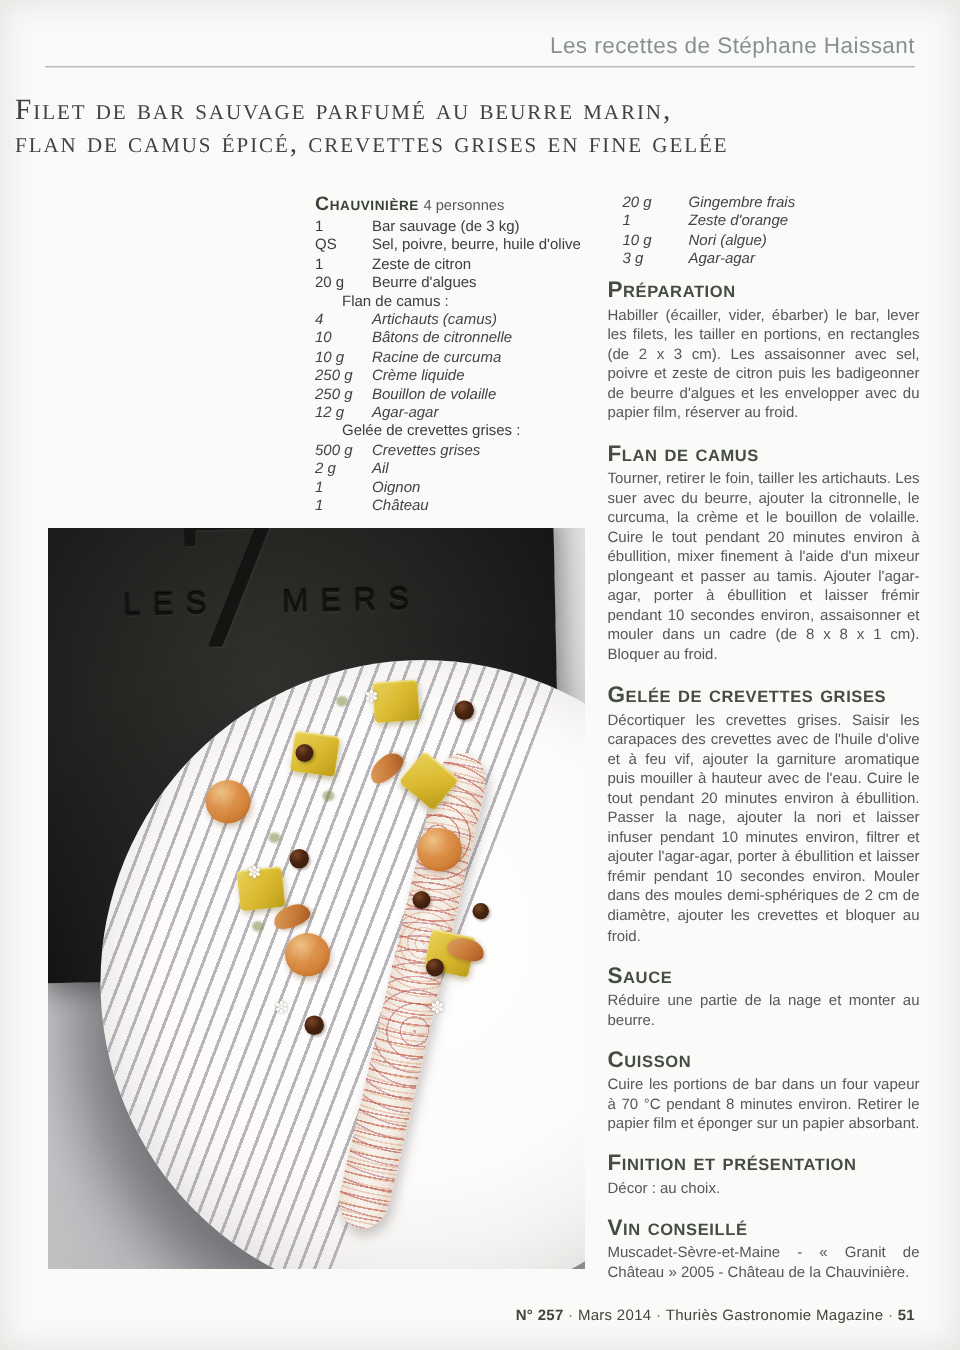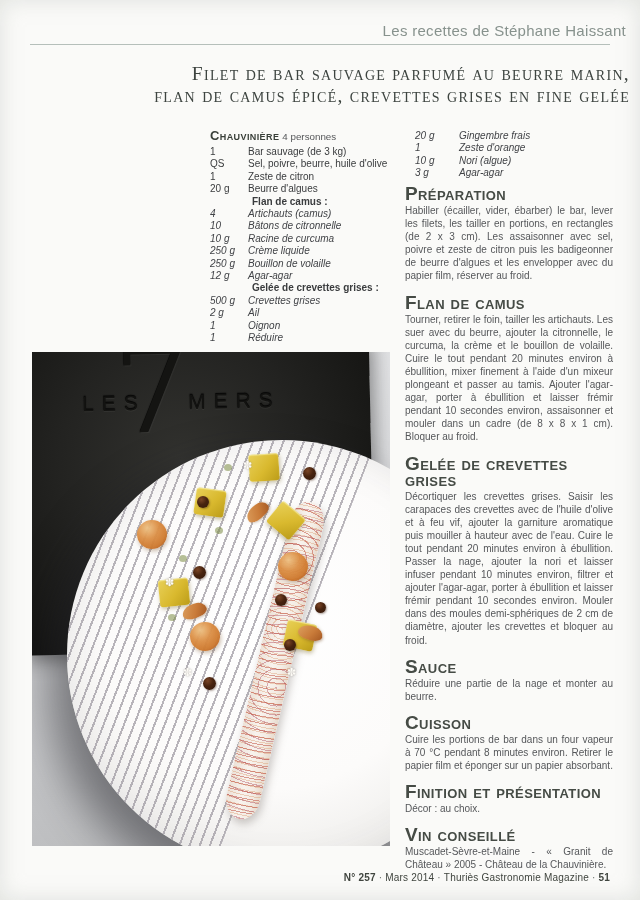--- a/index.html
+++ b/index.html
@@ -11,41 +11,41 @@
   html,body{width:640px;height:900px;}
   body{
     background:#fafaf8;
     font-family:"Liberation Sans",sans-serif;
     color:var(--body);
     position:relative;
     overflow:hidden;
     box-shadow:inset 0 0 22px rgba(175,180,175,.35);
   }
   
-  .mag-header{position:absolute;top:22px;right:14px;font-size:15px;color:var(--muted);letter-spacing:.3px;}
+  .mag-header{position:absolute;top:22px;right:30px;font-size:15px;color:var(--muted);letter-spacing:.3px;}
   .header-rule{position:absolute;top:44px;left:30px;right:30px;height:1px;background:var(--rule);}
   
-  .recipe-title{position:absolute;top:63px;left:10px;right:10px;text-align:right;
+  .recipe-title{position:absolute;top:63px;left:10px;right:10px;text-align:left;
     font-family:"Liberation Serif","DejaVu Serif",serif;font-variant:small-caps;
     font-size:19.5px;line-height:22px;color:var(--title);letter-spacing:1.3px;}
   
   .ingredients{position:absolute;left:210px;top:128px;width:196px;font-size:10px;color:#3a3c3e;}
   .ing-heading{font-size:13px;font-variant:small-caps;font-weight:bold;color:#393f39;letter-spacing:.4px;margin-bottom:3px;}
   .ing-heading .serving{font-variant:normal;font-weight:normal;font-size:9.8px;color:#55575a;letter-spacing:0;margin-left:3px;margin-top:39px;}
   .ing-row{display:flex;line-height:12.4px;white-space:nowrap;}
   .ing-row .qty{width:38px;flex:none;}
   .ing-row .nm{flex:1;font-weight:normal;}
   .ing-row.it .qty,.ing-row.it .nm{font-style:italic;font-weight:normal;color:#414347;}
-  .ing-group-title{font-weight:bold;line-height:12.4px;margin-left:42px;white-space:nowrap;}
+  .ing-group-title{font-weight:normal;line-height:12.4px;margin-left:18px;white-space:nowrap;}
   .ingredients-col2{position:absolute;left:415px;top:130px;width:197px;font-size:10px;color:#3a3c3e;}
   .ingredients-col2 .ing-row .qty{width:44px;}
   
   .sections{position:absolute;left:405px;top:186px;width:208px;}
   .sec{margin-bottom:12px;}
-  .sec-heading{font-size:19px;font-variant:small-caps;font-weight:bold;color:var(--heading);letter-spacing:.4px;line-height:16px;margin-bottom:2px;}
+  .sec-heading{font-size:15px;font-variant:small-caps;font-weight:bold;color:var(--heading);letter-spacing:.4px;line-height:16px;margin-bottom:2px;}
   .sec p{font-size:10px;line-height:13.1px;text-align:justify;color:var(--body);}
   .sec p + p{text-align:right;}
   
   .photo{position:absolute;left:32px;top:352px;width:358px;height:494px;overflow:hidden;
     background:linear-gradient(168deg,#e6e7e9 0%,#d9dadc 38%,#c2c3c5 78%,#b9babc 100%);}
   .book{position:absolute;left:-12px;top:-12px;width:352px;height:312px;transform:rotate(-1.2deg);
     background:radial-gradient(ellipse at 46% 38%,#32322f 0%,#232321 45%,#161614 80%,#0e0e0d 100%);
     box-shadow:4px 6px 18px rgba(20,20,20,.45);}
   .book-line{position:absolute;color:#131311;font-size:21px;letter-spacing:8px;font-weight:400;
     text-shadow:0 -1px 1px rgba(0,0,0,.9),0 1px 1px rgba(255,255,255,.06);}
@@ -151,21 +151,21 @@
       <div class="ing-row it">
         <span class="qty">2 g</span>
         <span class="nm">Ail</span>
       </div>
       <div class="ing-row it">
         <span class="qty">1</span>
         <span class="nm">Oignon</span>
       </div>
       <div class="ing-row it">
         <span class="qty">1</span>
-        <span class="nm">Réduire</span>
+        <span class="nm">Château</span>
       </div>
     </div>
 </div>
 
 <div class="ingredients-col2">
   <div id="ing-col2">
       <div class="ing-row it">
         <span class="qty">20 g</span>
         <span class="nm">Gingembre frais</span>
       </div>

